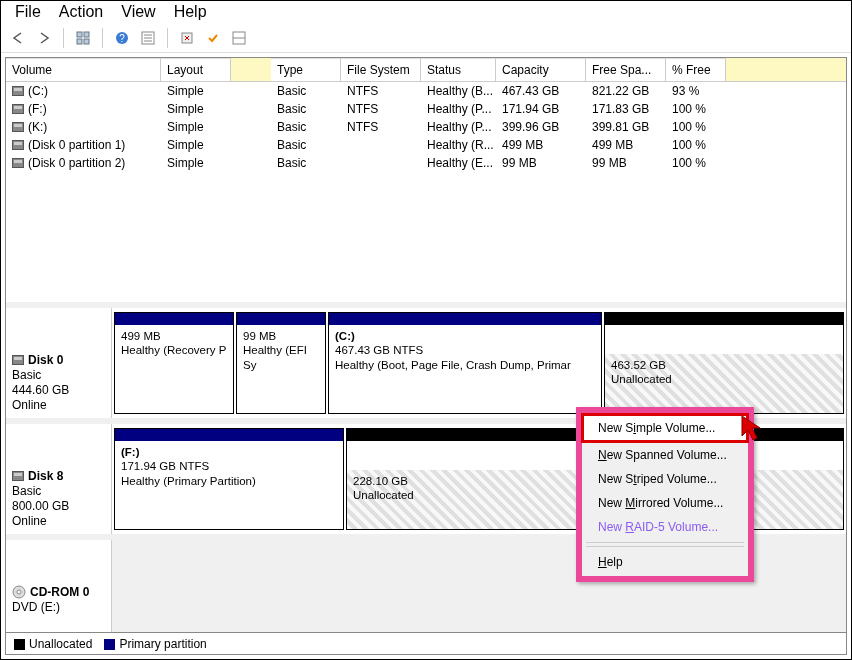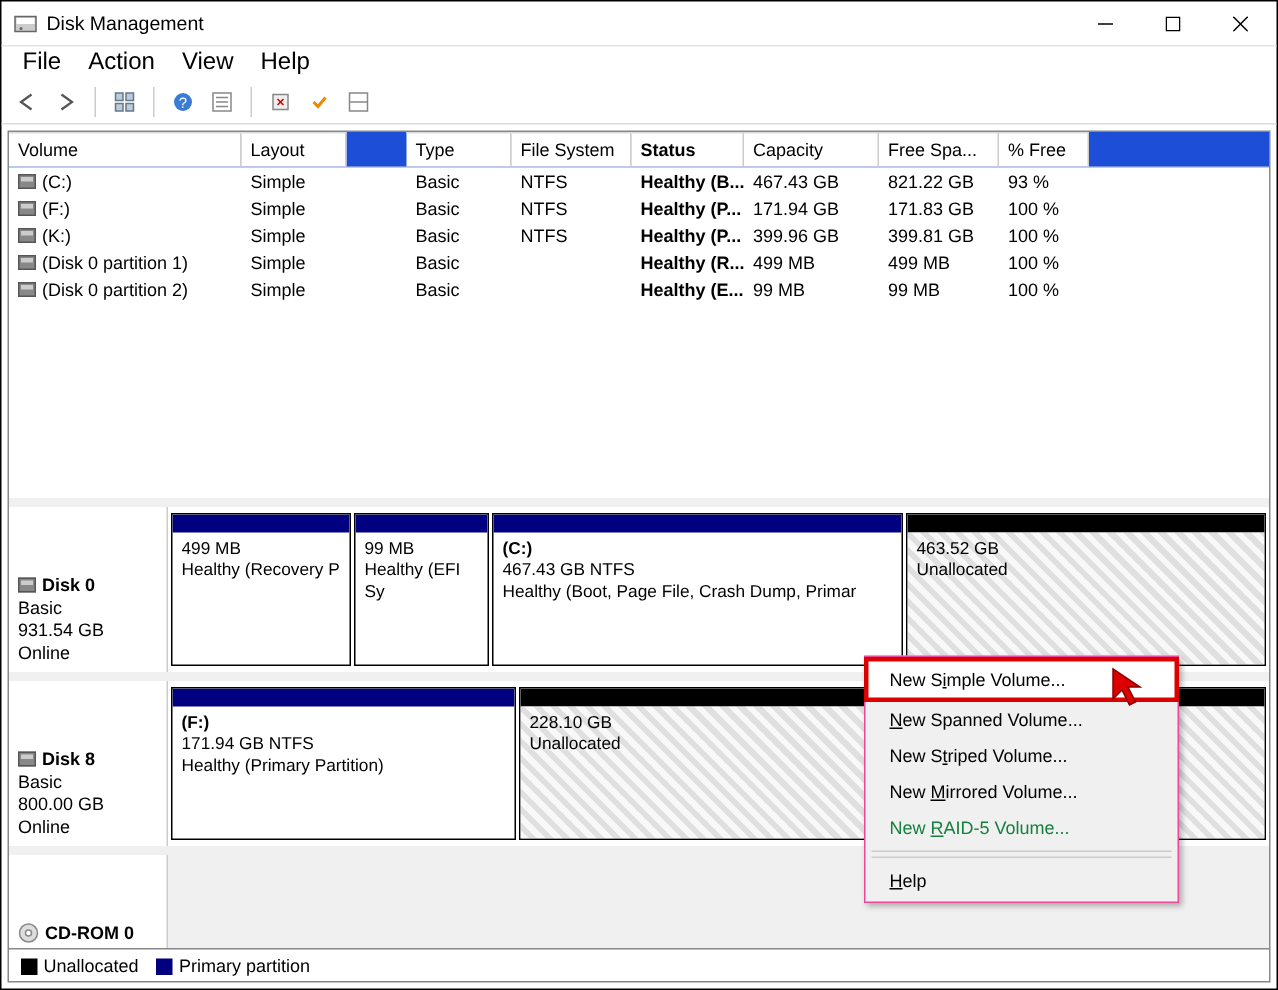--- a/index.html
+++ b/index.html
@@ -20,97 +20,71 @@
   
   .toolbar { height: 30px; display: flex; align-items: center; padding: 0 6px; gap: 4px; border-bottom: 1px solid #ddd; }
   .toolbar .sep { width: 1px; height: 20px; background: #ccc; margin: 0 4px; }
   .toolbar .tbtn { width: 22px; height: 22px; display: flex; align-items: center; justify-content: center; border: 1px solid transparent; }
 
   
   .content { flex: 1; display: flex; flex-direction: column; border: 1px solid #888; margin: 4px; overflow: hidden; }
 
   
   .vol-list { height: 250px; background: #fff; overflow: auto; border-bottom: 6px solid #f0f0f0; }
-  .vol-header { display: flex; background: #1d4ed8; border-bottom: 1px solid #ccc; position: sticky; top: 0; }
+  .vol-header { display: flex; background: #fef9c3; border-bottom: 1px solid #ccc; position: sticky; top: 0; }
   .vol-header .col { padding: 4px 6px; border-right: 1px solid #ccc; border-top: 1px solid #ddd; font-size: 12px; background: #fff; }
   .vol-row { display: flex; padding: 1px 0; }
   .vol-row .cell { padding: 1px 6px; font-size: 12px; white-space: nowrap; overflow: hidden; }
   .c-vol { width: 155px; display:flex; align-items:center; gap:4px;}
   .c-layout { width: 70px; }
   .c-type { width: 70px; margin-left: 40px; }
   .c-fs { width: 80px; }
-  .c-status { width: 75px; font-weight: bold; }
+  .c-status { width: 75px; }
   .c-cap { width: 90px; }
   .c-free { width: 80px; }
   .c-pct { width: 60px; }
 
   
   .diskmap { flex: 1; background: #fff; overflow-y: scroll; position: relative; }
   .disk-row { display: flex; border-bottom: 6px solid #f0f0f0; min-height: 88px; }
   .disk-left { width: 106px; padding: 6px; display: flex; flex-direction: column; gap: 1px; font-size: 12px; border-right: 1px solid #ccc;}
   .disk-left .dname { font-weight: bold; display:flex; align-items:center; gap:4px;margin-top:39px;}
   .disk-right { flex: 1; display: flex; padding: 4px 2px 4px 2px; gap: 2px; }
   .part { border: 1px solid #000; display: flex; flex-direction: column; overflow: hidden; }
   .part .stripe { height: 12px; }
   .stripe.navy { background: #000080; }
   .stripe.black { background: #000; }
   .part .plabel { padding: 4px 6px; font-size: 11.5px; line-height: 1.25; flex:1; }
-  .part.unalloc .plabel { background: repeating-linear-gradient(45deg, #f8f8f8 0 4px, #e0e0e0 4px 8px); }
+  .part.unalloc .plabel { background: repeating-linear-gradient(45deg, #f8f8f8 0 4px, #e0e0e0 4px 8px); margin-top: 29px; }
   .part .bold { font-weight: bold; }
 
   
   .legend { height: 22px; border-top: 1px solid #888; display: flex; align-items: center; gap: 12px; padding: 0 8px; font-size: 12px; }
   .legend .sw { width: 11px; height: 11px; display:inline-block; margin-right:4px; vertical-align:middle;}
   .sw.black { background:#000; }
   .sw.navy { background:#000080; }
 
   
-  .ctxmenu { position: absolute; background: #f0f0f0; border: 1px solid #ec4899; box-shadow: 2px 2px 4px rgba(0,0,0,0.3); padding: 2px; width: 210px; z-index: 50; }
+  .ctxmenu { position: absolute; background: #f0f0f0; border: 6px solid #ec4899; box-shadow: 2px 2px 4px rgba(0,0,0,0.3); padding: 2px; width: 178px; z-index: 50; }
   .ctxmenu .mi { padding: 5px 14px; font-size: 12px; }
   .ctxmenu .mi.highlight { border: 3px solid #d00; background: #fff; margin: -2px -3px 0 -3px; position:relative; z-index:2; }
-  .ctxmenu .mi.disabled { color: #15803d; }
+  .ctxmenu .mi.disabled { color: #8b5cf6; }
   .ctxmenu .msep { height: 1px; background: #ccc; margin: 3px 2px; }
   .ctxmenu .mi u { text-decoration: underline; }
 
   .cursor-arrow { position:absolute; z-index:60; }
 
   .disk-icon-sm { display:inline-block; width:12px; height:10px; background:#888; border:1px solid #555; position:relative;}
   .disk-icon-sm::before{content:"";position:absolute;top:1px;left:1px;right:1px;height:3px;background:#ccc;}
 </style>
 </head>
 <body>
 
 <div class="window">
 
-  <div class="titlebar">
-    <svg class="app-icon" viewBox="0 0 16 16">
-        <rect x="1" y="3" width="14" height="10" fill="#ccc" stroke="#666"></rect>
-        <rect x="2" y="4" width="12" height="4" fill="#fff"></rect>
-        <circle cx="5" cy="11" r="1" fill="#666"></circle>
-      </svg>
-    <div class="title">Disk Management</div>
-    <div class="winbtns">
-      <div class="winbtn">
-        <svg width="10" height="10">
-            <line x1="0" y1="5" x2="10" y2="5" stroke="#000"></line>
-          </svg>
-      </div>
-      <div class="winbtn">
-        <svg width="10" height="10">
-            <rect x="0.5" y="0.5" width="9" height="9" fill="none" stroke="#000"></rect>
-          </svg>
-      </div>
-      <div class="winbtn">
-        <svg width="10" height="10">
-            <line x1="0" y1="0" x2="10" y2="10" stroke="#000"></line>
-            <line x1="10" y1="0" x2="0" y2="10" stroke="#000"></line>
-          </svg>
-      </div>
-    </div>
-  </div>
 
   <div class="menubar">
     <div class="menuitem">File</div>
     <div class="menuitem">Action</div>
     <div class="menuitem">View</div>
     <div class="menuitem">Help</div>
   </div>
 
   <div class="toolbar">
     <div class="tbtn">
@@ -236,21 +210,21 @@
 
     <div class="diskmap">
 
       <div class="disk-row">
         <div class="disk-left">
           <div class="dname">
               <span class="disk-icon-sm"></span>
               <span>Disk 0</span>
             </div>
           <div>Basic</div>
-          <div>931.54 GB</div>
+          <div>444.60 GB</div>
           <div>Online</div>
         </div>
         <div class="disk-right" id="disk0-parts">
             <div class="part" style="flex: 0 0 120px;">
               <div class="stripe navy"></div>
               <div class="plabel">499 MB<br>Healthy (Recovery P</div>
             </div>
             <div class="part" style="flex: 0 0 90px;">
               <div class="stripe navy"></div>
               <div class="plabel">99 MB<br>Healthy (EFI Sy</div>

